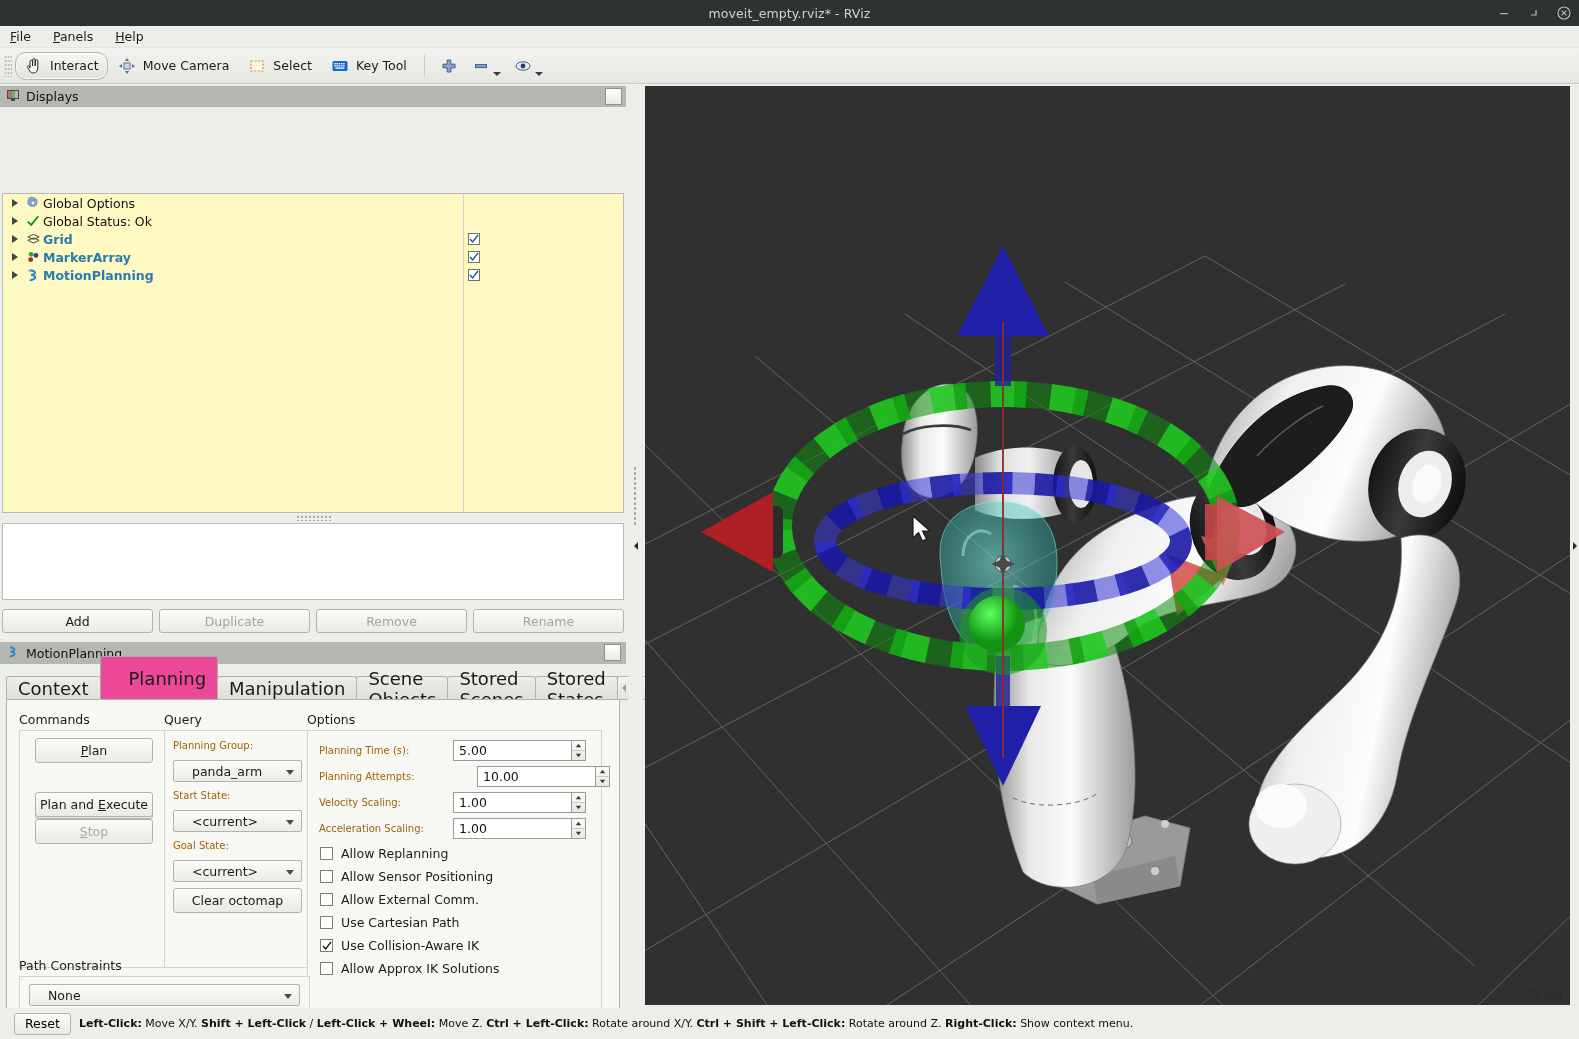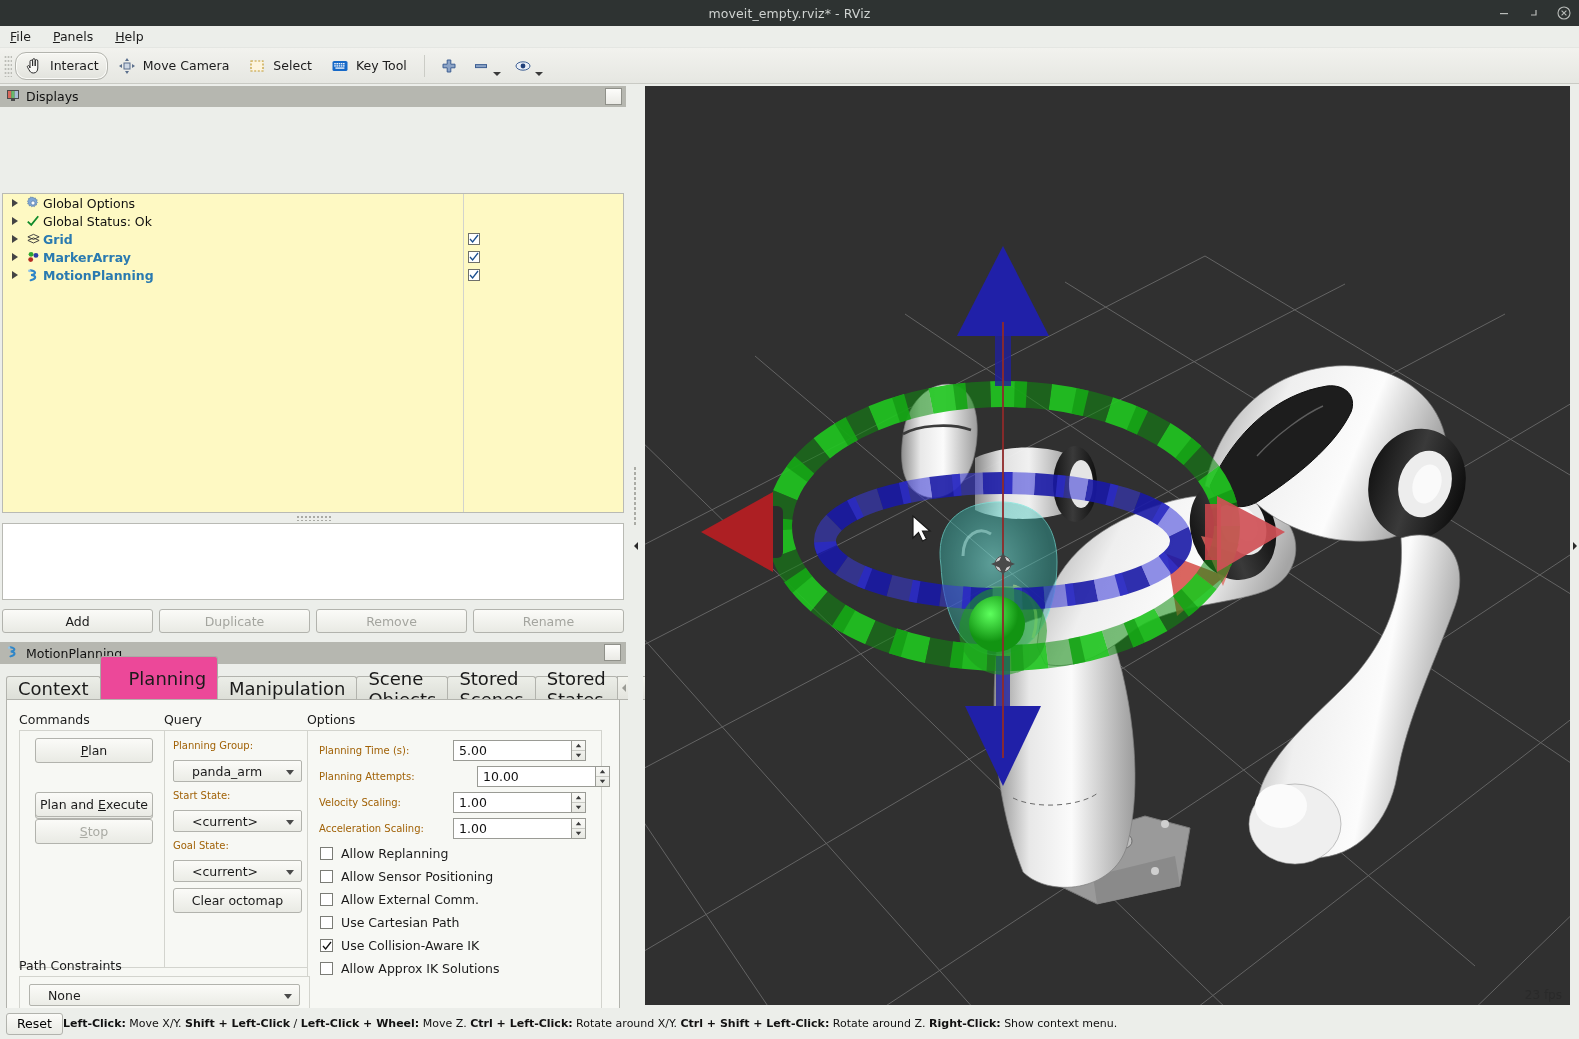--- a/index.html
+++ b/index.html
@@ -186,21 +186,21 @@
   .collapse-right {
     position:absolute; left: 1570px; top: 86px; width: 9px; height: 919px; background:#eceeea;
     display:flex; align-items:center; justify-content:center;
   }
 
   .fps { position:absolute; right: 8px; bottom: 3px; font-size: 12px; color:#2a2a2a; }
 
   
   .statusbar {
     position: absolute; left: 0; top: 1008px; width: 1579px; height: 31px;
-    background: #eceeea; display:flex; align-items:center; padding-left: 6px; 
+    background: #eceeea; display:flex; align-items:center; padding-left: 14px; gap: 8px;
   }
   .reset-btn {
     height: 22px; padding: 0 10px; font-size: 12.5px;
     background: linear-gradient(#fbfbf8,#e9eae4); border: 1px solid #b2b3ad; border-radius: 3px;
     display:flex; align-items:center; cursor:default;
   }
   .hint { font-size: 11px; color:#111; white-space: nowrap; }
   .hint b { font-weight: bold; }
 </style>
 </head>

